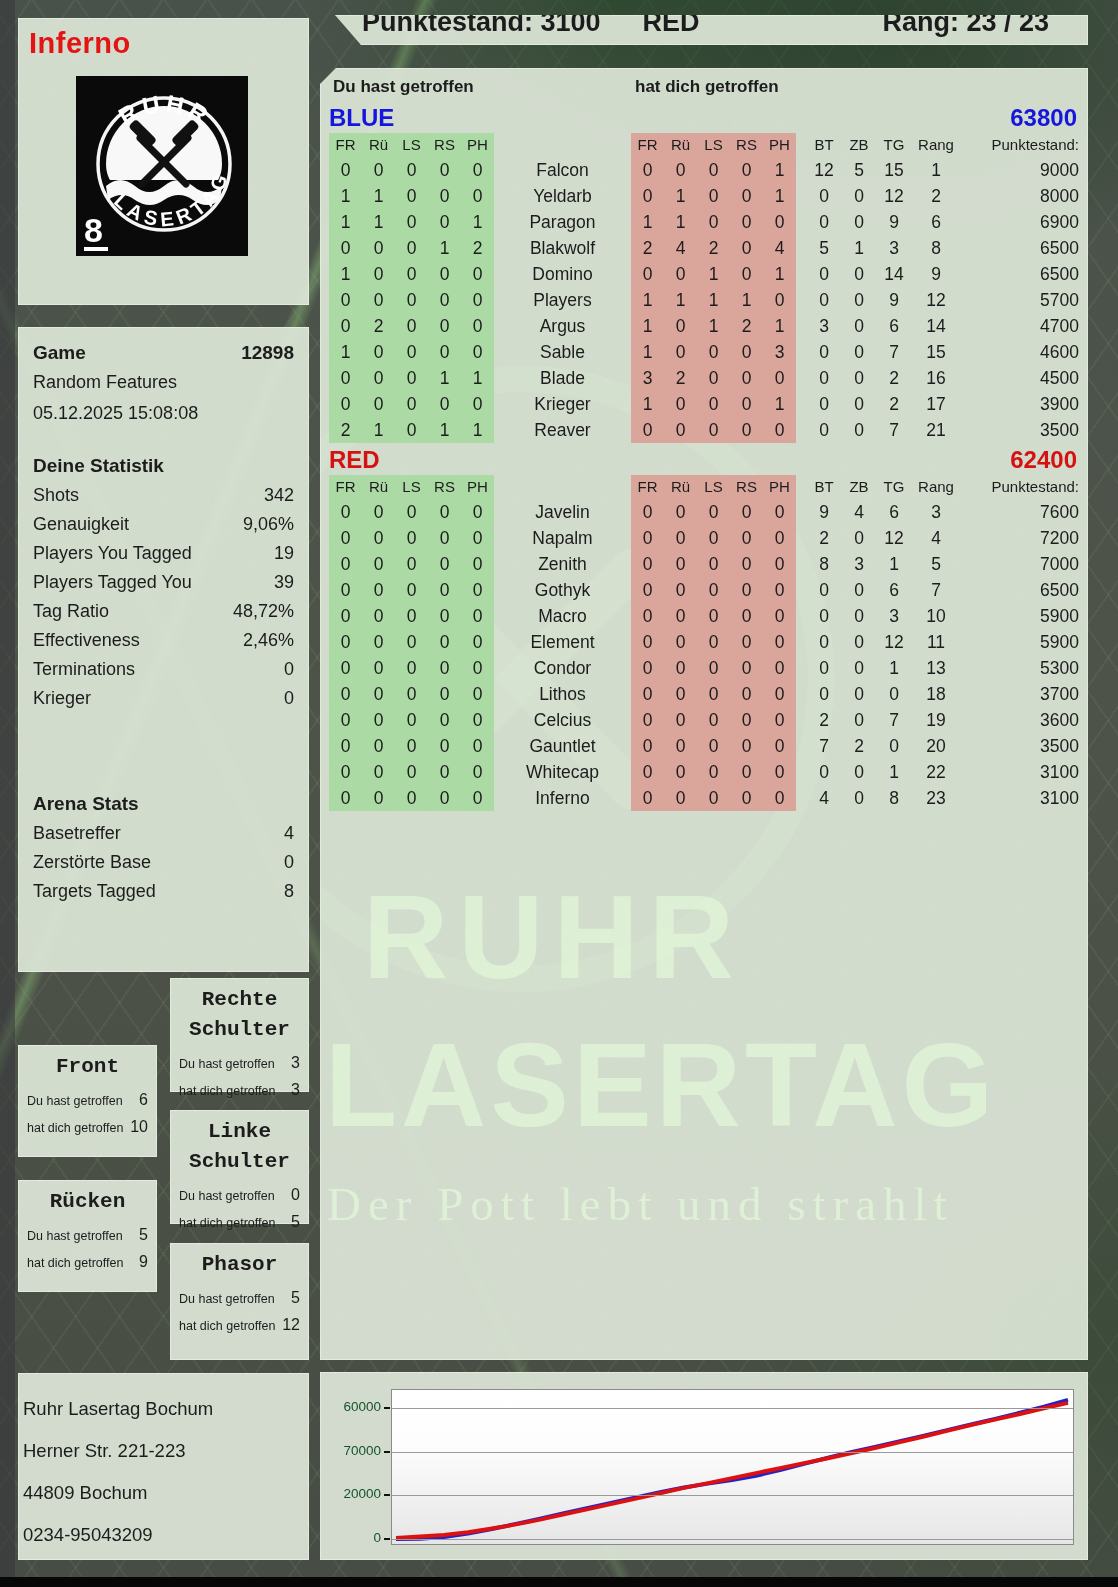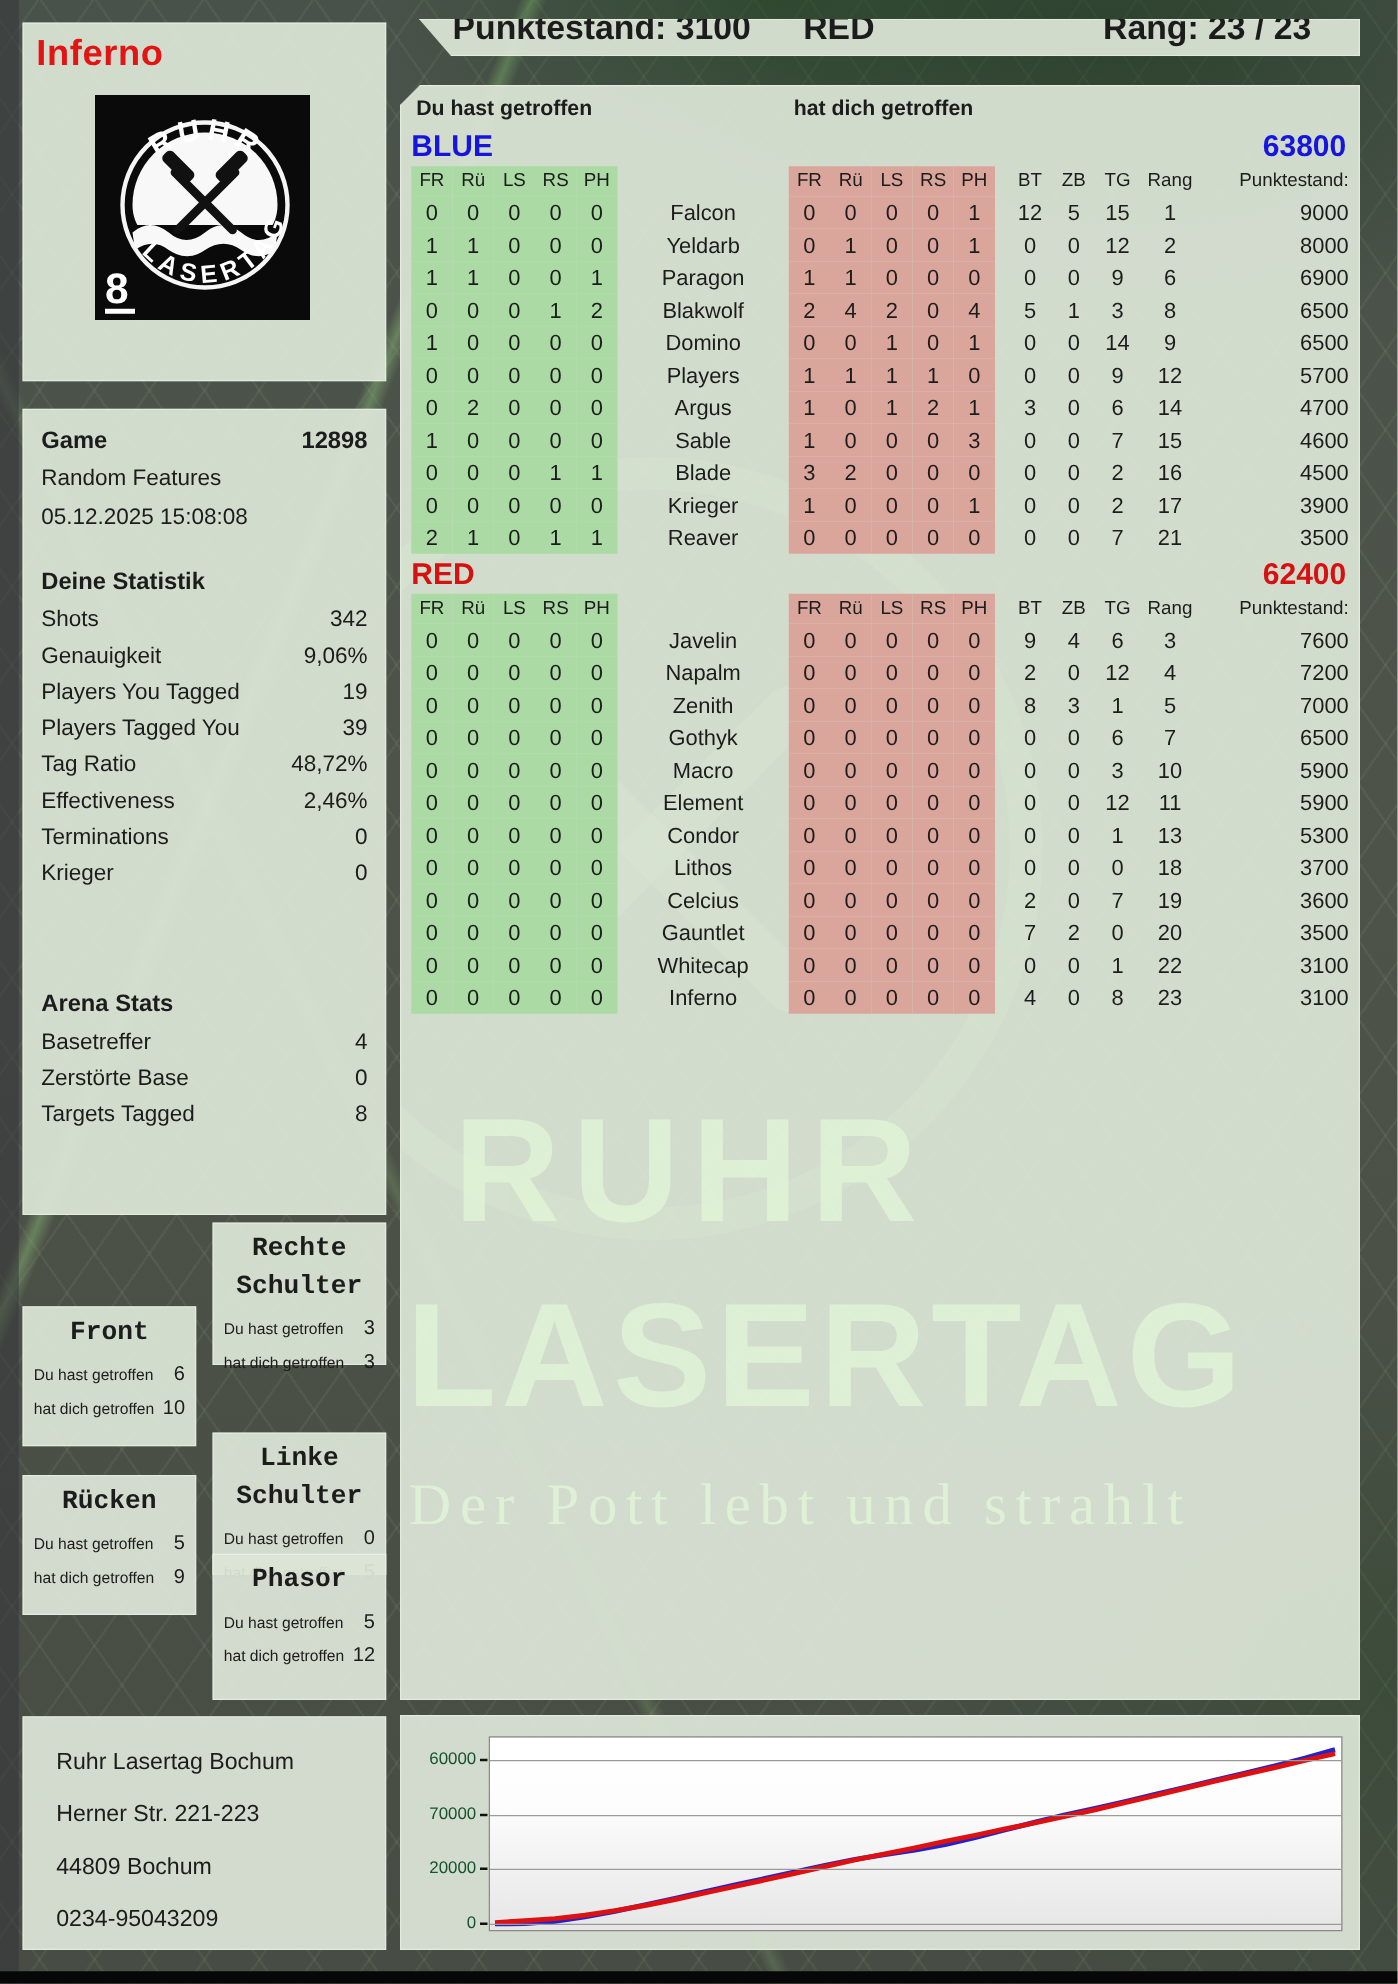--- a/index.html
+++ b/index.html
@@ -31,28 +31,28 @@
   .logo-box{position:absolute;left:57px;top:57px;width:172px;height:180px;}
   #panel-game{left:18px;top:327px;width:291px;height:645px;padding:10px 14px;}
   .g-row{display:flex;justify-content:space-between;font-size:18px;line-height:29px;}
   .g-row.big{font-weight:700;font-size:19px;}
   .g-title{font-weight:700;font-size:19px;line-height:30px;margin-top:22px;}
   .g-plain{font-size:18px;line-height:31px;}
   
   .bp-box{padding:6px 8px;}
   #bp-rechte{left:170px;top:978px;width:139px;height:114px;}
   #bp-front{left:18px;top:1045px;width:139px;height:112px;}
-  #bp-linke{left:170px;top:1146px;width:139px;height:114px;}
+  #bp-linke{left:170px;top:1110px;width:139px;height:114px;}
   #bp-ruecken{left:18px;top:1180px;width:139px;height:112px;}
   #bp-phasor{left:170px;top:1243px;width:139px;height:117px;}
   .bp-title{font-weight:700;font-size:21px;text-align:center;line-height:30px;font-family:Liberation Mono, monospace;}
   .bp-row{display:flex;justify-content:space-between;align-items:baseline;margin-top:9px;}
   .bp-label{font-size:12.5px;}
   .bp-val{font-size:16px;}
-  #panel-address{left:18px;top:1373px;width:291px;height:187px;padding:14px 26px;}
+  #panel-address{left:18px;top:1373px;width:291px;height:187px;padding:14px 4px;}
   .addr-line{font-size:18.5px;line-height:42px;white-space:nowrap;}
   
   #header-bar{
     left:335px;top:15px;width:753px;height:30px;
     clip-path:polygon(0 0,100% 0,100% 100%,26px 100%);
     display:flex;align-items:center;padding:0 38px 16px 26px;
     font-weight:700;font-size:27px;
   }
   #header-team{margin-left:42px;}
   #header-rank{margin-left:auto;}

